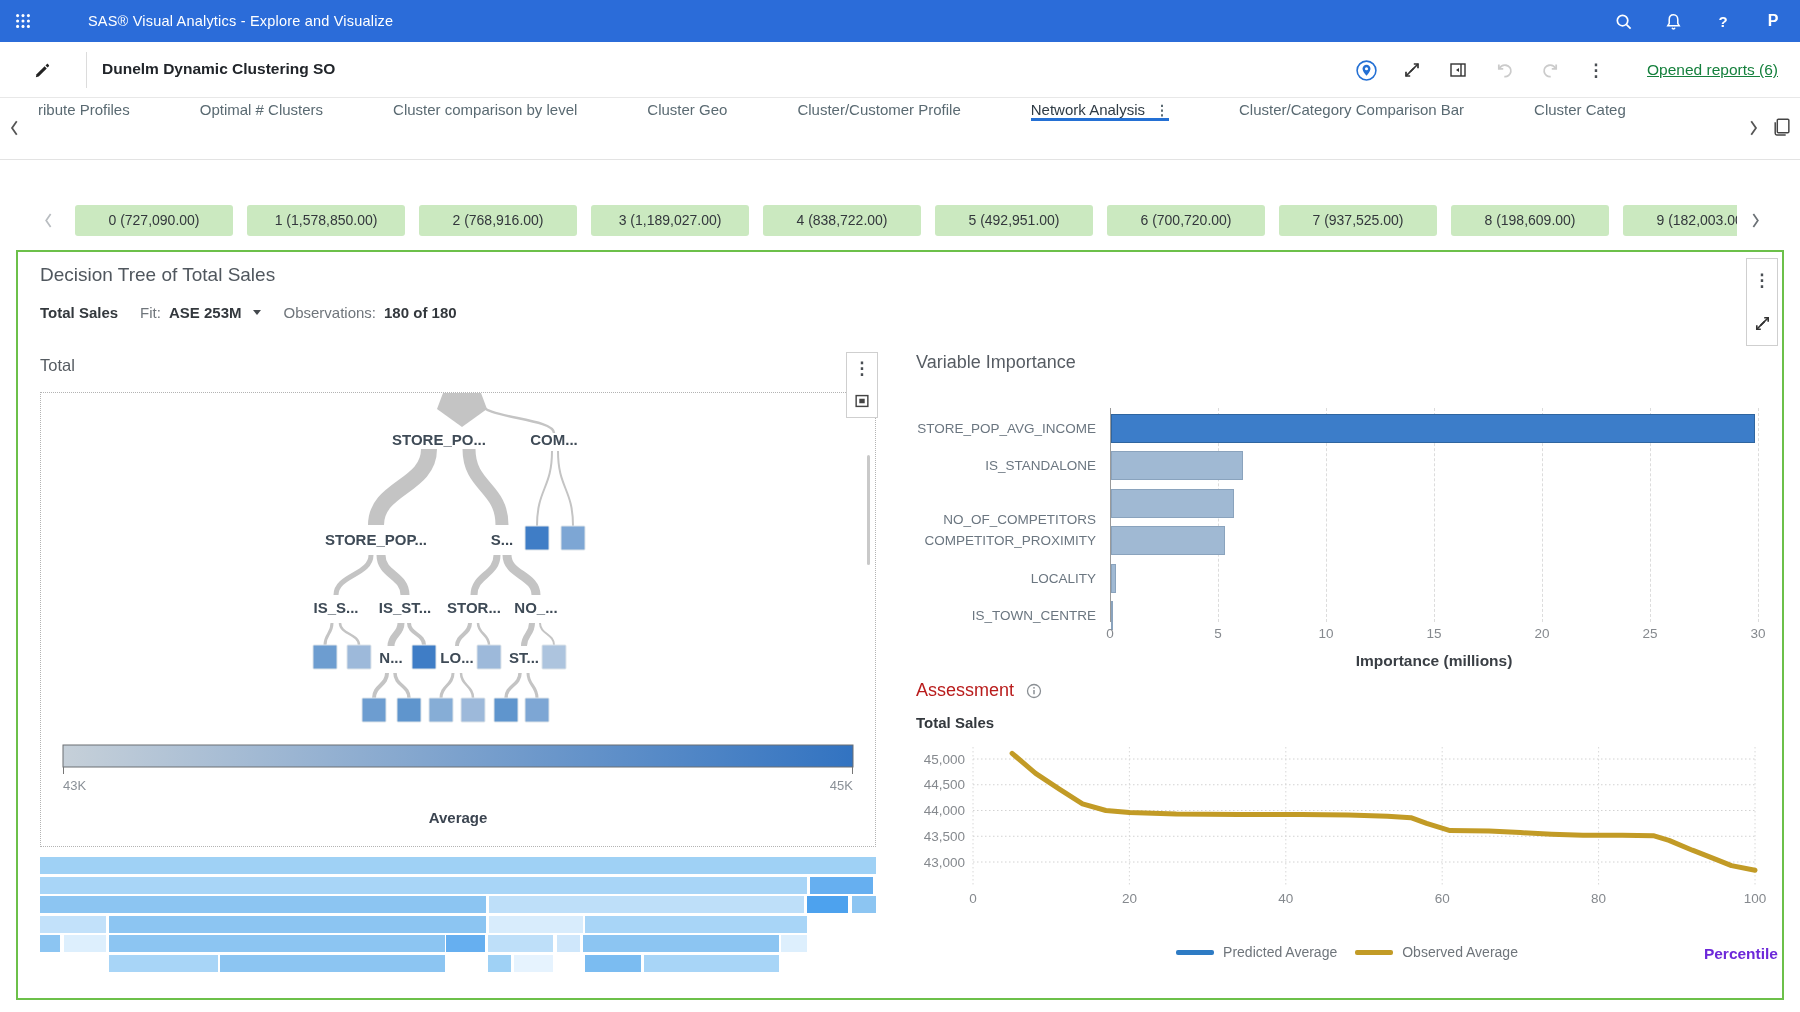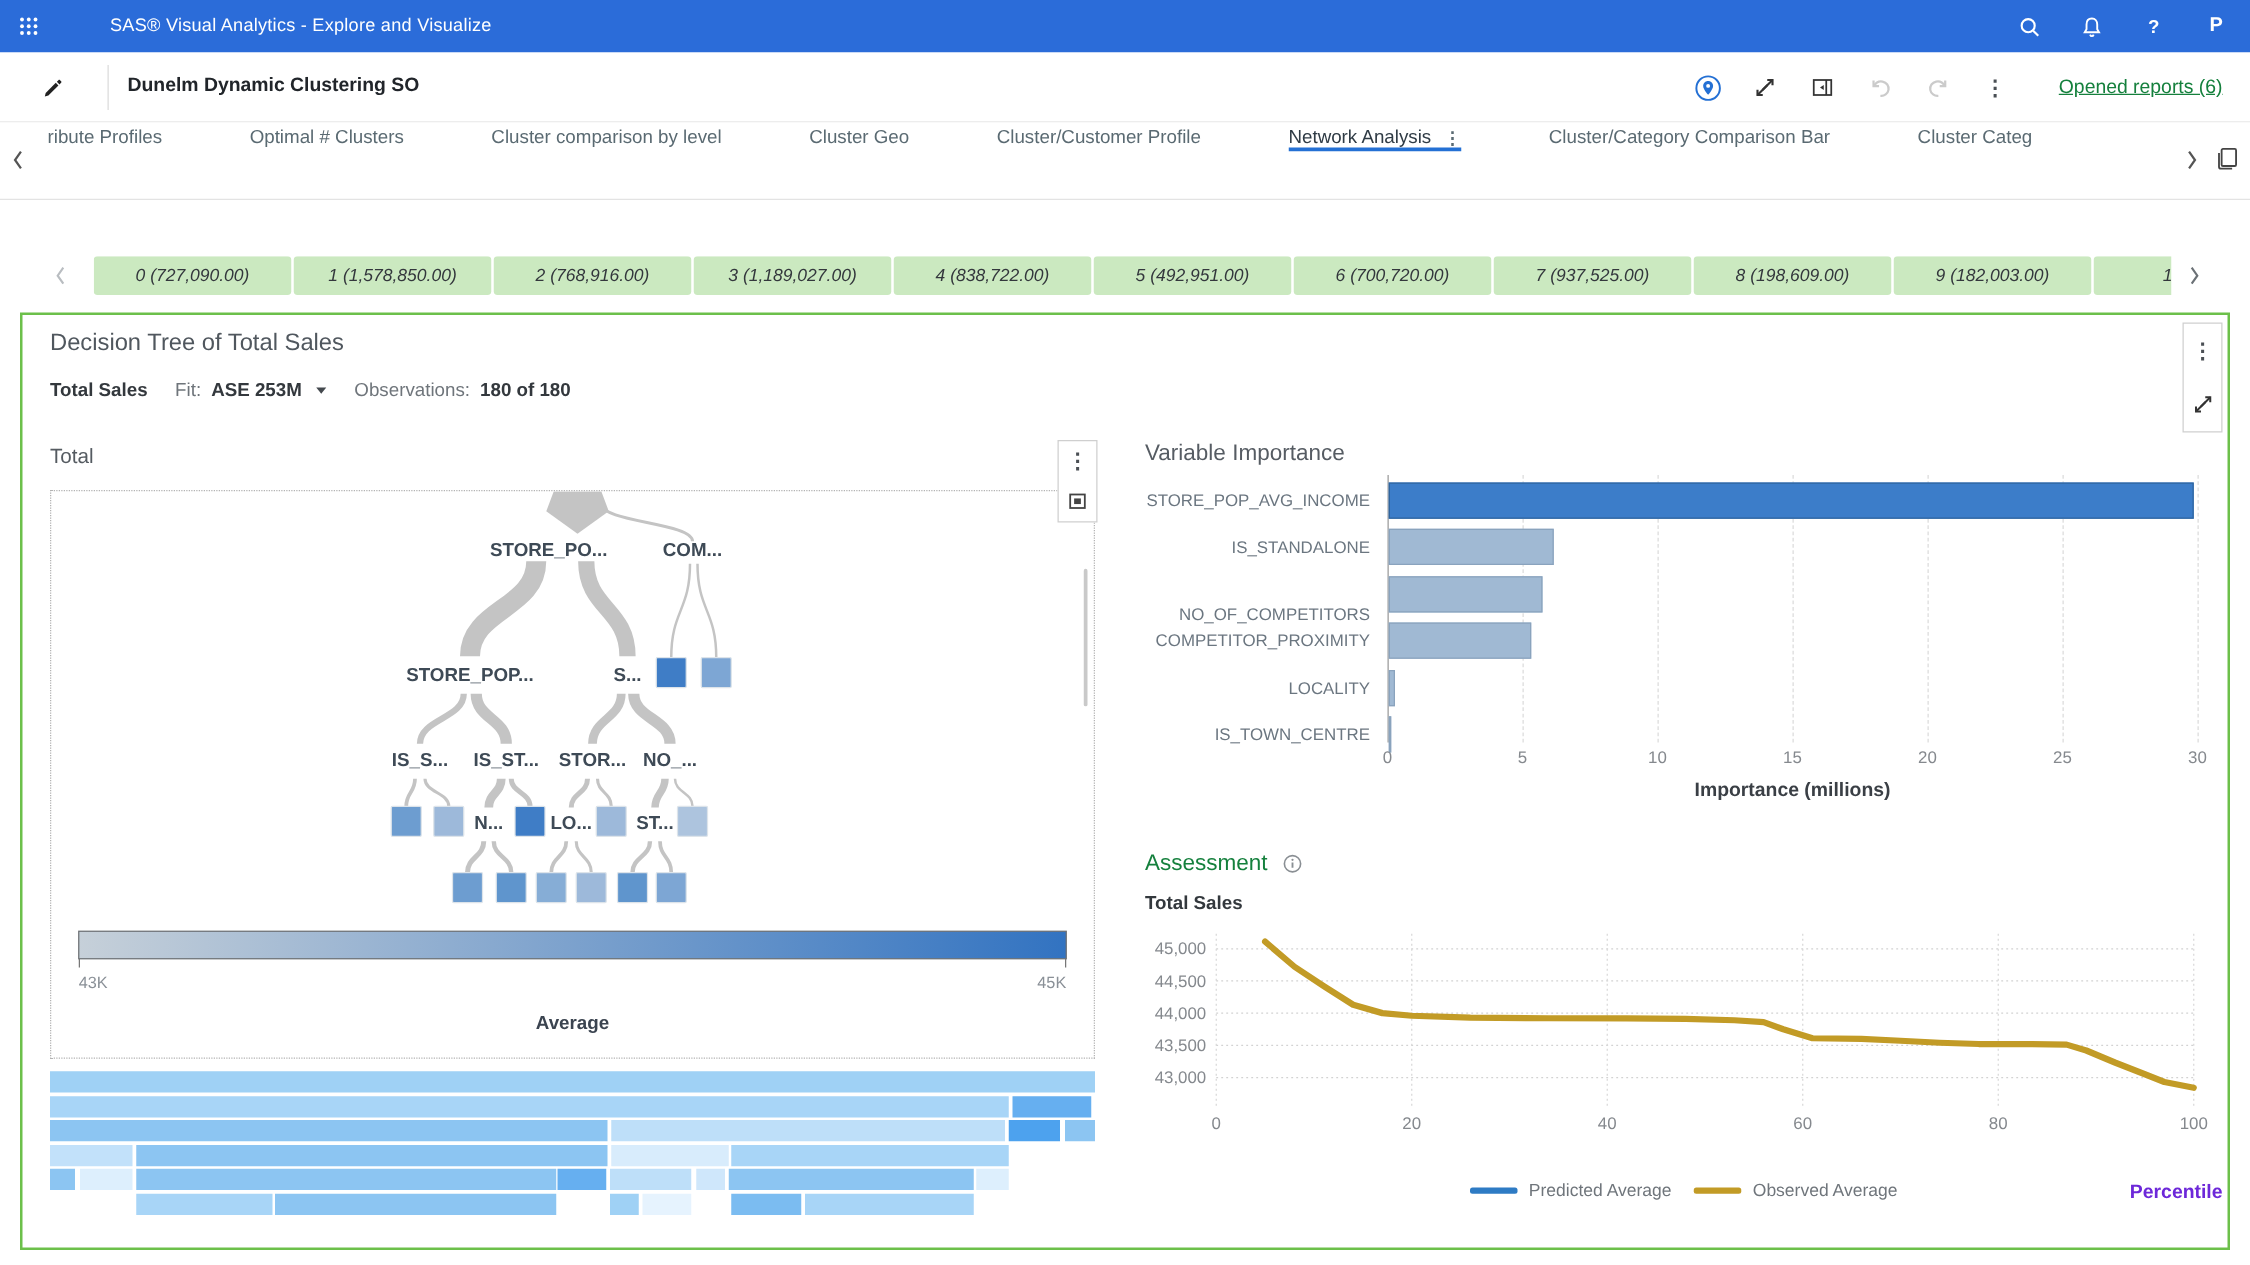--- a/index.html
+++ b/index.html
@@ -31,21 +31,21 @@
   .tabs-host { position:absolute; left:38px; top:0; height:62px; display:flex; gap:70px; align-items:flex-start; white-space:nowrap; }
   .tab { display:flex; align-items:center; gap:10px; font-size:15px; color:#5a6a72; cursor:pointer; border-bottom:3px solid transparent; padding-top:3px; }
   .tab.active { color:#2f3b45; border-bottom-color:#2470d4; }
   .tab-kebab { font-size:14px; color:#5a6a72; font-weight:bold; }
   .tab-chevron-right { position:absolute; right:42px; top:22px; }
   .tab-pages { position:absolute; right:8px; top:18px; }
 
   
   .strip { position:absolute; left:0; top:205px; width:1800px; height:31px; }
   .strip-chevron-left { position:absolute; left:44px; top:8px; }
-  .chips-host { position:absolute; left:75px; top:0; width:1662px; height:31px; overflow:hidden; display:flex; gap:2px;font-style:italic; }
+  .chips-host { position:absolute; left:75px; top:0; width:1662px; height:31px; overflow:hidden; display:flex; gap:14px; }
   .chip { flex:0 0 158px; height:31px; background:#cbe9c0; border-radius:3px; text-align:center; line-height:31px; font-size:14px; color:#33373c; cursor:pointer; }
   .strip-chevron-right { position:absolute; right:40px; top:8px; cursor:pointer; }
 
   
   .panel { position:absolute; left:16px; top:250px; width:1768px; height:750px; background:#fff; border:2px solid #6cc04a; }
   .panel-title { position:absolute; left:22px; top:12px; font-size:19px; color:#50575e; }
   .subrow { position:absolute; left:22px; top:52px; display:flex; align-items:center; gap:8px; font-size:15px; }
   .subrow .b { font-weight:bold; color:#33383d; }
   .subrow .g { color:#6f757b; margin-left:14px; }
   .caret-down { width:0; height:0; border-left:4.5px solid transparent; border-right:4.5px solid transparent; border-top:5.5px solid #44494e; margin-left:4px; }
@@ -56,34 +56,34 @@
   .tree-label { position:absolute; left:22px; top:104px; font-size:16.5px; color:#555b61; }
   .tree-box { position:absolute; left:22px; top:140px; width:836px; height:455px; border:1px dotted #b3b3b3; overflow:hidden; }
   .tree-scrollthumb { position:absolute; left:849px; top:203px; width:3px; height:110px; background:#c9c9c9; border-radius:2px; z-index:2; cursor:pointer; }
 
   .icicle { position:absolute; left:22px; top:605px; width:836px; height:118px; }
   .ic-row { position:absolute; left:0; width:836px; height:17px; }
   .ic-seg { position:absolute; top:0; height:17px; cursor:pointer; }
 
   
   .vi-title { position:absolute; left:898px; top:100px; font-size:18px; color:#565c63; }
-  .varimp { position:absolute; left:898px; top:128px; width:862px; height:270px; }
+  .varimp { position:absolute; left:898px; top:156px; width:862px; height:270px; }
   .vi-labels { position:absolute; left:0; top:0; width:186px; height:214px; }
   .vi-label { position:absolute; right:6px; font-size:13.5px; color:#6b7680; white-space:nowrap; }
   .vi-plot { position:absolute; left:194px; top:0; width:648px; height:214px; }
   .vi-grid { position:absolute; top:0; height:214px; width:0; border-left:1px dashed #dcdcdc; }
   .vi-axis { position:absolute; left:0; top:0; height:214px; width:1px; background:#9a9a9a; }
   .vi-bar { position:absolute; left:1px; height:29px; cursor:pointer; }
   .vi-ticks { position:absolute; left:194px; top:218px; width:648px; height:18px; }
   .vi-tick { position:absolute; transform:translateX(-50%); font-size:13.5px; color:#85898e; }
   .vi-xlabel { position:absolute; left:194px; top:244px; width:648px; text-align:center; font-weight:bold; font-size:15.5px; color:#3a3f45; }
 
   
   .as-title-row { position:absolute; left:898px; top:428px; display:flex; align-items:center; gap:12px; }
-  .as-title { font-size:18px; color:#15803d; }
+  .as-title { font-size:18px; color:#b91c1c; }
   .as-measure { position:absolute; left:898px; top:462px; font-size:15px; font-weight:bold; color:#33383d; }
   .as-svg { position:absolute; left:898px; top:488px; }
   .as-xlabel { position:absolute; left:898px; top:664px; width:862px; text-align:right; font-weight:bold; font-size:15.5px; color:#6d28d9;margin-top:29px; }
   .as-legend { position:absolute; left:898px; top:692px; width:862px; display:flex; justify-content:center; align-items:center; gap:18px; }
   .lg-item { display:flex; align-items:center; gap:9px; }
   .lg-swatch { width:38px; height:5px; border-radius:2px; }
   .lg-text { font-size:14px; color:#6f757b; }
 
   svg { display:block; }
   text { font-family:"Liberation Sans", sans-serif; }

